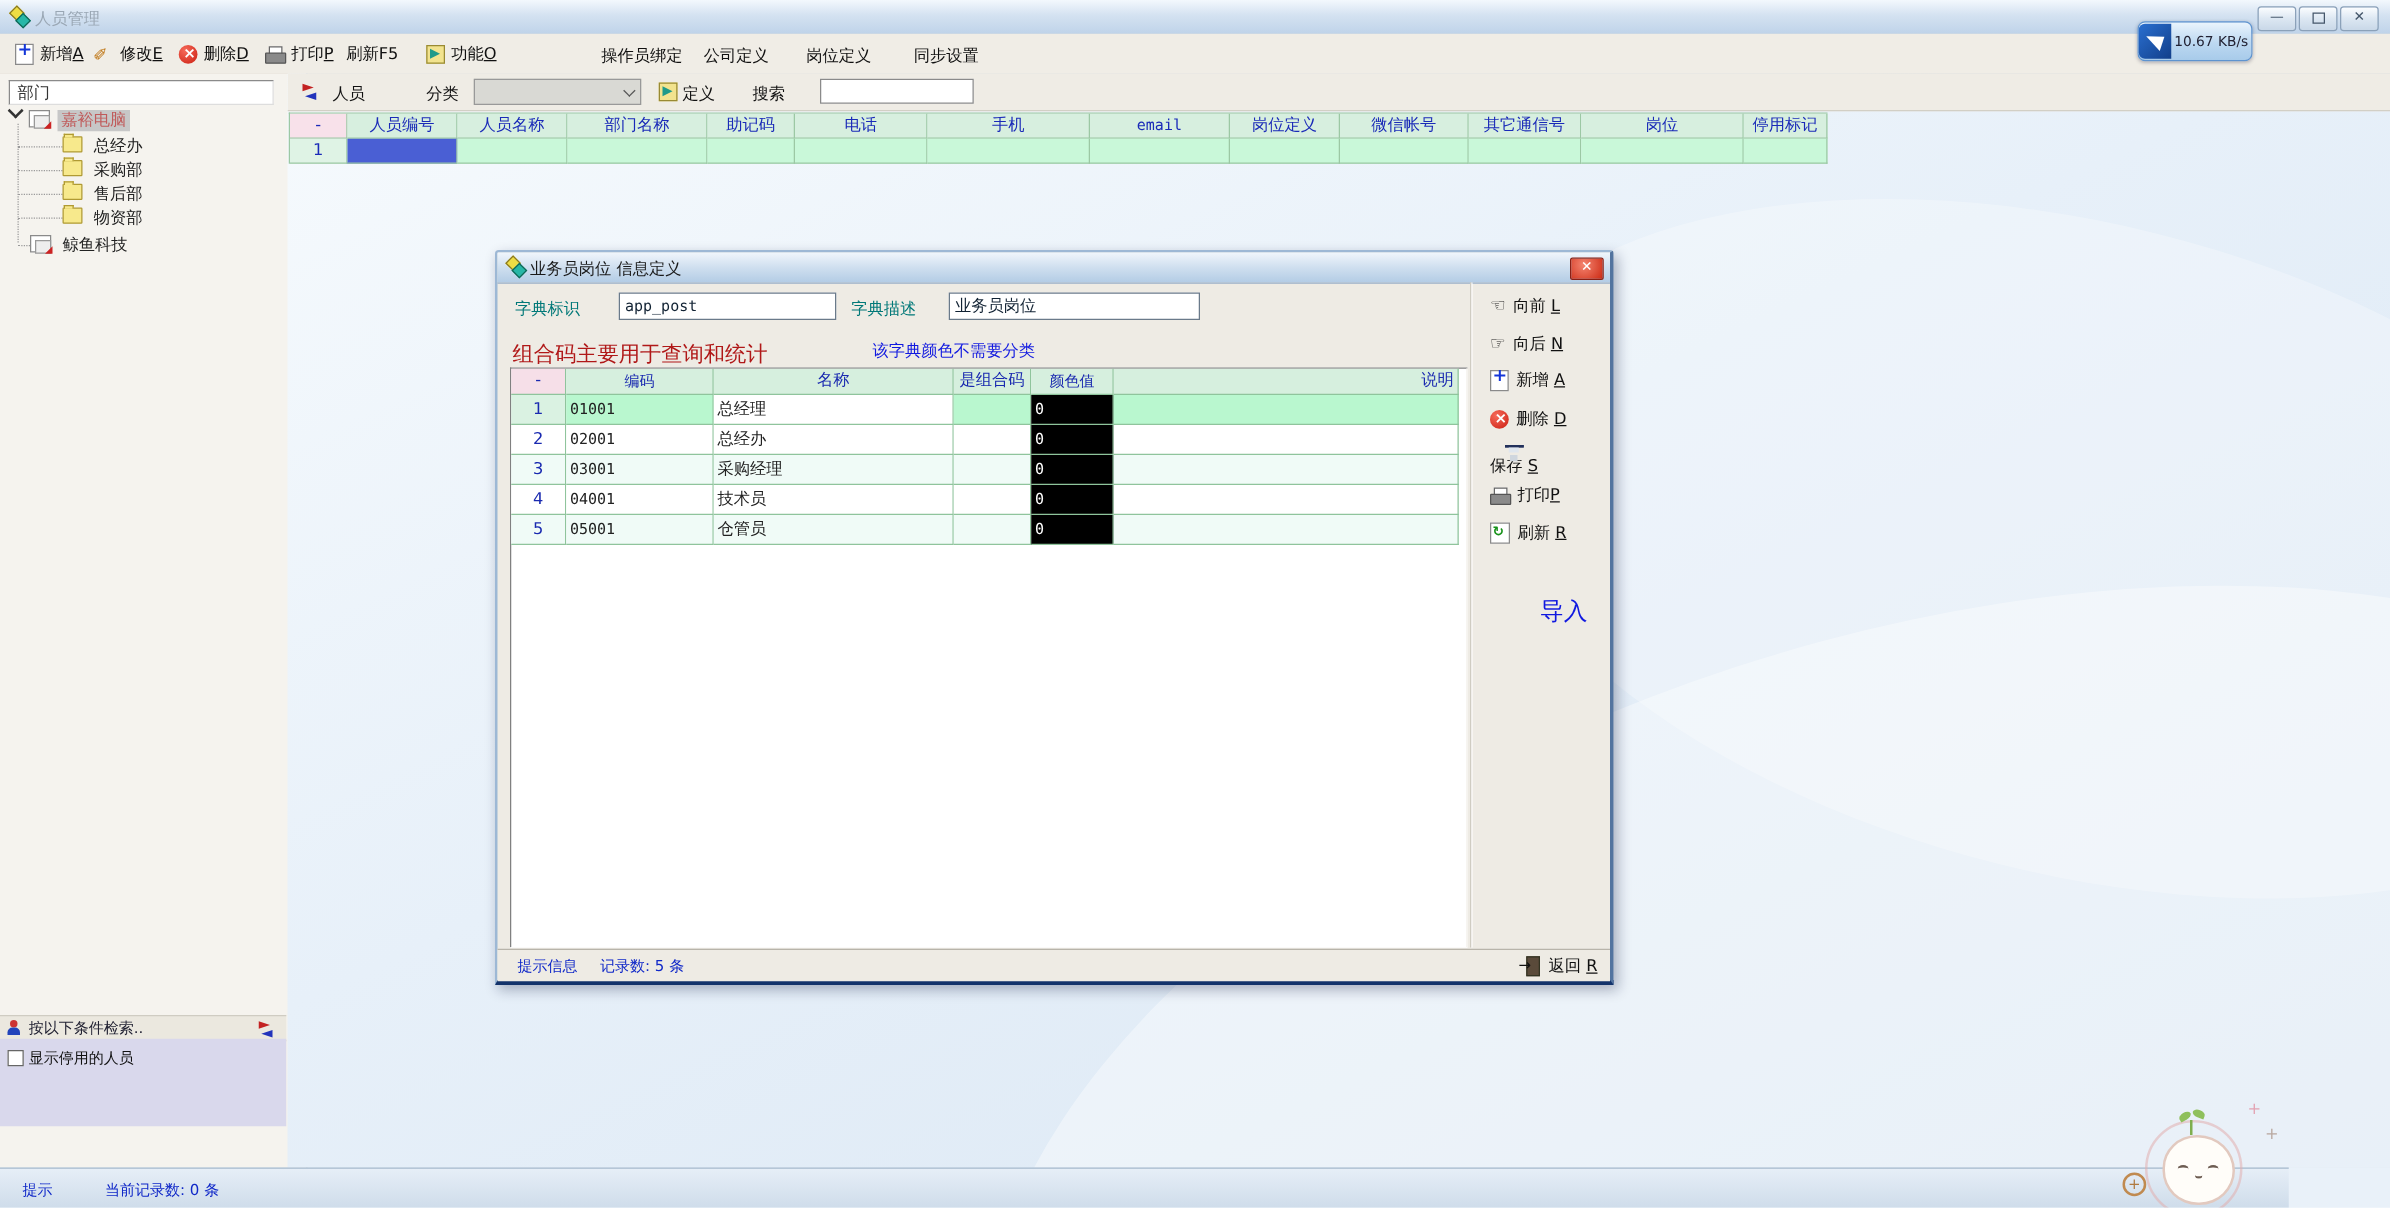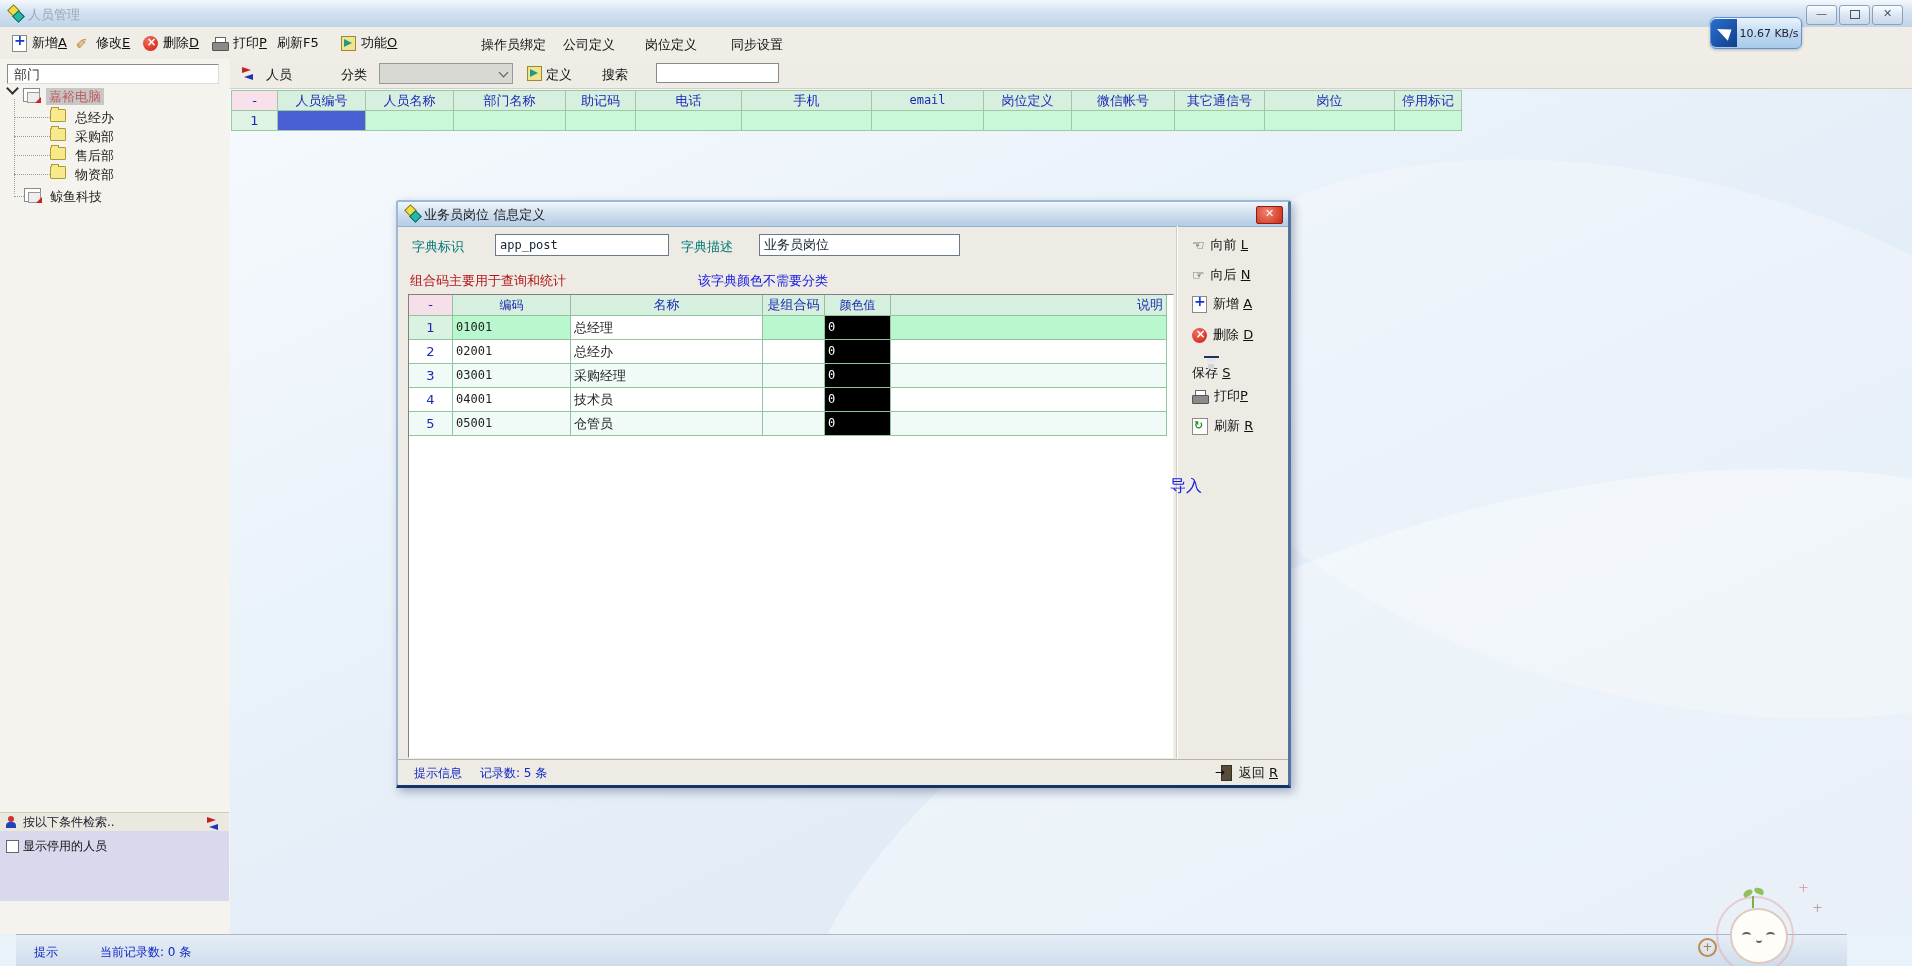--- a/index.html
+++ b/index.html
@@ -91,46 +91,46 @@
   .mc7{font-family:"DejaVu Sans Mono",monospace;font-size:12px;}
   
   .dialog{position:absolute;left:396px;top:200px;width:895px;height:588px;background:#eeebe4;border:2px solid #9db8d5;border-right:3px solid #53749f;border-bottom:4px solid #13336b;border-radius:3px 3px 0 0;box-shadow:3px 4px 10px rgba(10,20,60,.3);box-sizing:border-box;z-index:30;}
   .dtitle{position:absolute;left:0;top:0;width:100%;height:24px;background:linear-gradient(#f0f6fc,#cfdfef 50%,#b3cce5);border-bottom:1px solid #9ab0c8;}
   .dtitle .t{position:absolute;left:26px;top:4px;color:#1a1a1a;font-size:13px;}
   .dtitle .appicon{left:7px;top:3px;}
   .dclose{position:absolute;right:5px;top:4px;width:25px;height:16px;border:1px solid #8a2015;border-radius:2px;background:radial-gradient(circle at 40% 30%,#f4846f,#cc2a14);color:#fff;text-align:center;line-height:14px;font-size:11px;font-weight:bold;}
   .dlabel{position:absolute;font-size:13px;color:#007878;}
   .dinput{position:absolute;height:22px;border:1px solid #6a7a8a;background:#fff;box-sizing:border-box;font-size:13px;padding:1px 4px;color:#123;}
   .mono{font-family:"DejaVu Sans Mono",monospace;font-size:12px;}
-  .hint-red{position:absolute;left:12px;top:70px;color:#b01818;font-size:13px;}
+  .hint-red{position:absolute;left:12px;top:70px;color:#b01818;font-size:17px;}
   .hint-blue{position:absolute;left:300px;top:70px;color:#1018e0;font-size:13px;}
   .dtablewrap{position:absolute;left:10px;top:92px;width:766px;height:464px;background:#fff;border:1px solid #808080;border-bottom-color:#fff;border-right-color:#f4f2ec;box-sizing:border-box;}
   .drow{display:flex;}
   .dc{height:24px;border-right:1px solid #8fc49c;border-bottom:1px solid #8fc49c;box-sizing:border-box;font-size:13px;line-height:23px;overflow:hidden;padding:0 3px;}
   .dhead .dc{background:#d6efde;color:#1a2ab0;text-align:center;height:21px;line-height:20px;}
   .dhead .dn{background:#f6dfe8;}
   .dn{width:44px;text-align:center;color:#1a2ab0;}
   .dcode{width:118px;font-family:"DejaVu Sans Mono",monospace;font-size:12px;}
   .dname{width:192px;}
   .dcombo{width:62px;}
   .dcolor{width:66px;background:#000;color:#fff;font-family:"DejaVu Sans Mono",monospace;font-size:12px;}
   .ddesc{width:276px;}
   .r1 .dn{background:#daf2e2;} .r1 .dcode,.r1 .dcombo,.r1 .ddesc{background:#b9f7cf;} .r1 .dname{background:#fff;}
   .r2 .dc,.r4 .dc{background:#fff;}
   .r3 .dc,.r5 .dc{background:#f0fbf7;}
   .r2 .dcolor,.r3 .dcolor,.r4 .dcolor,.r5 .dcolor,.r1 .dcolor{background:#000;}
   .dsep{position:absolute;left:778px;top:24px;width:0;height:532px;border-left:1px solid #cfccc2;border-right:1px solid #fff;}
   .sbtn{position:absolute;left:794px;height:18px;display:flex;align-items:center;gap:6px;font-size:13px;color:#111;}
-  .dimport{position:absolute;left:772px;top:274px;color:#1018e0;font-size:16px;}
+  .dimport{position:absolute;left:834px;top:274px;color:#1018e0;font-size:19px;}
   .dstatus{position:absolute;left:0;top:557px;width:100%;height:25px;background:#eeebe4;border-top:1px solid #b8b4aa;}
   .dstatus .s1{position:absolute;left:16px;top:5px;color:#1028c8;font-size:12px;}
   .dstatus .s2{position:absolute;left:82px;top:5px;color:#1028c8;font-size:12px;}
   .dreturn{position:absolute;right:10px;top:4px;display:flex;align-items:center;gap:7px;font-size:13px;color:#111;}
   
-  .statusbar{position:absolute;left:16px;top:934px;width:1831px;height:32px;background:linear-gradient(#e6eef7,#cedcea);border-top:1px solid #a4b8cc;}
+  .statusbar{position:absolute;left:0;top:934px;width:1831px;height:32px;background:linear-gradient(#e6eef7,#cedcea);border-top:1px solid #a4b8cc;}
   .statusbar .s1{position:absolute;left:18px;top:9px;color:#1028c8;font-size:12px;}
   .statusbar .s2{position:absolute;left:84px;top:9px;color:#1028c8;font-size:12px;}
   
   .mascot{position:absolute;left:1686px;top:874px;width:210px;height:92px;z-index:50;}
   .m-ring{position:absolute;left:30px;top:22px;width:74px;height:74px;border-radius:50%;border:2px solid rgba(225,175,175,.55);}
   .m-blob{position:absolute;left:44px;top:34px;width:54px;height:52px;border-radius:48% 52% 50% 50%;background:#fffdf9;border:2px solid #e2c9bf;}
   .m-eye{position:absolute;top:22px;width:9px;height:5px;border-top:2px solid #6d5c52;border-radius:50% 50% 0 0;}
   .m-mouth{position:absolute;left:24px;top:27px;width:6px;height:4px;border-bottom:2px solid #6d5c52;border-radius:0 0 50% 50%;}
   .m-sprout{position:absolute;left:66px;top:22px;width:2px;height:12px;background:#7fae4e;}
   .m-leaf{position:absolute;width:10px;height:6px;background:#8fc05c;border-radius:60% 60% 60% 0;}

